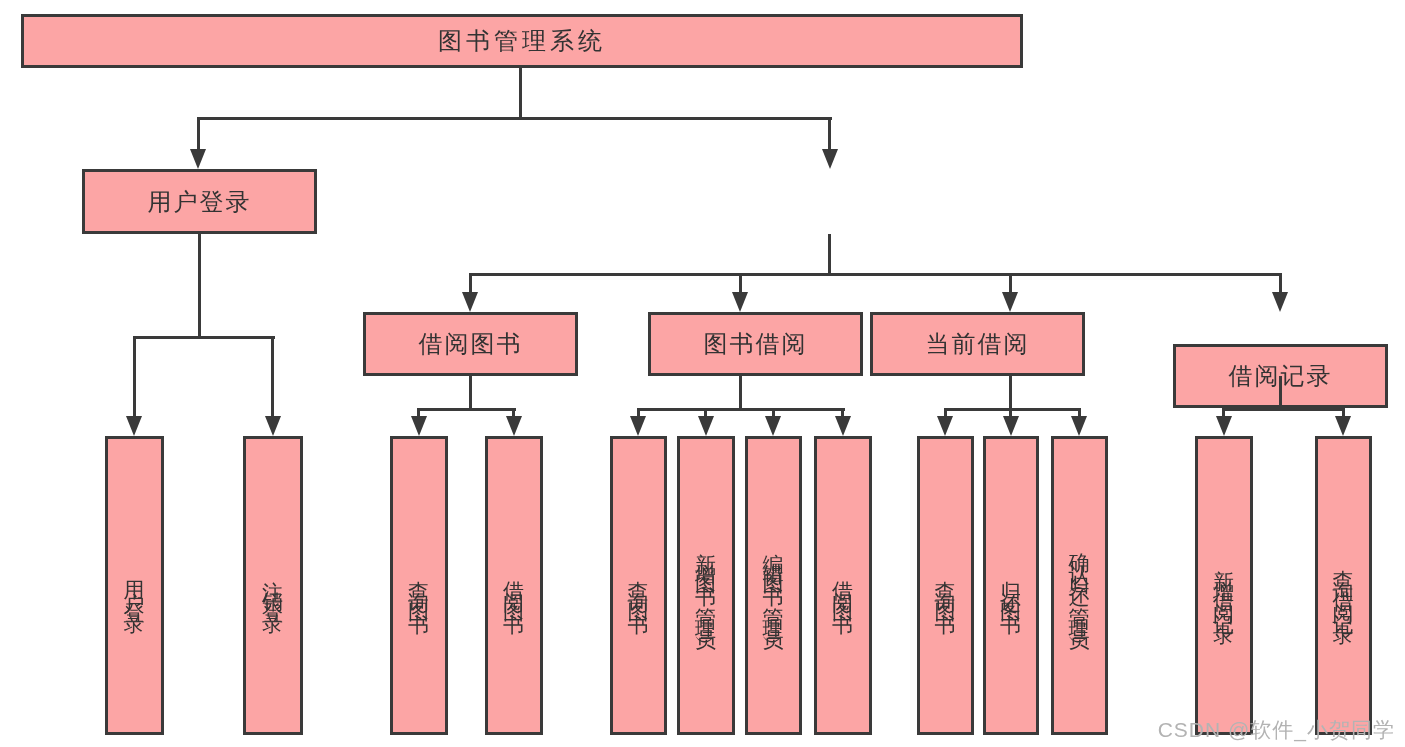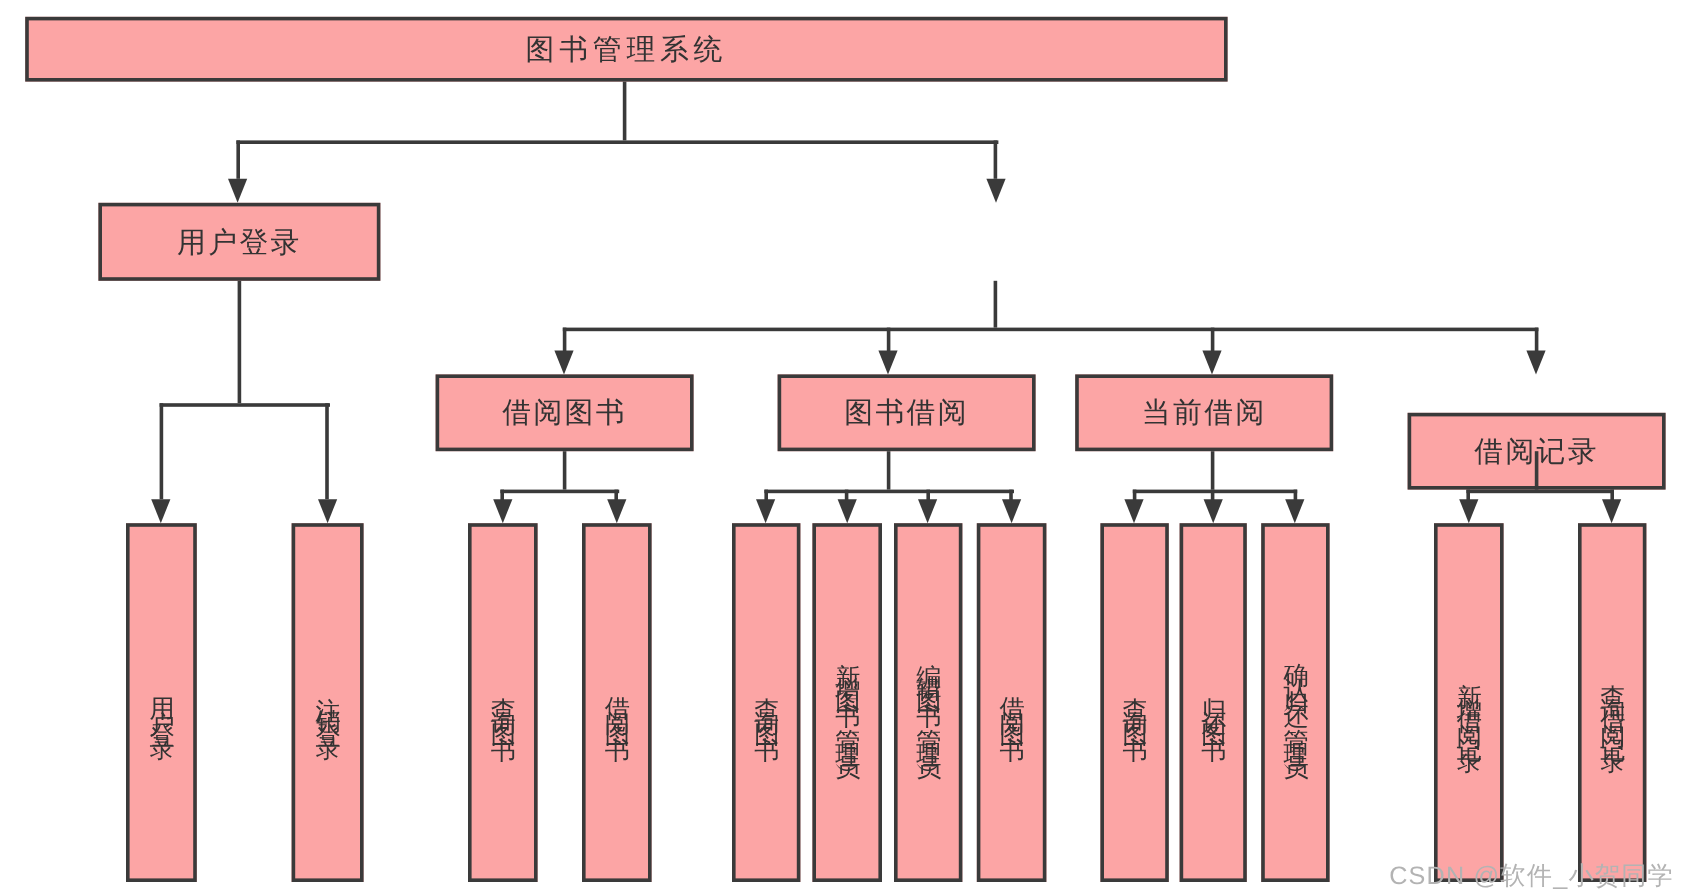--- a/index.html
+++ b/index.html
@@ -92,21 +92,21 @@
   <div class="arrow" style="left:462px;top:292px;"></div>
   <div class="line" style="left:739px;top:273px;width:3px;height:20px;"></div>
   <div class="arrow" style="left:732px;top:292px;"></div>
   <div class="line" style="left:1009px;top:273px;width:3px;height:20px;"></div>
   <div class="arrow" style="left:1002px;top:292px;"></div>
   <div class="line" style="left:1279px;top:273px;width:3px;height:20px;"></div>
   <div class="arrow" style="left:1272px;top:292px;"></div>
 
   <div class="box hbox" style="left:363px;top:312px;width:215px;height:64px;">借阅图书</div>
   <div class="box hbox" style="left:648px;top:312px;width:215px;height:64px;">图书借阅</div>
-  <div class="box hbox" style="left:896px;top:312px;width:215px;height:64px;">当前借阅</div>
+  <div class="box hbox" style="left:870px;top:312px;width:215px;height:64px;">当前借阅</div>
   <div class="box hbox" style="left:1173px;top:312px;width:215px;height:64px;margin-top:32px;">借阅记录</div>
 
   <div class="line" style="left:469px;top:376px;width:3px;height:32px;"></div>
   <div class="line" style="left:417px;top:408px;width:99px;height:3px;"></div>
   <div class="line" style="left:417px;top:408px;width:3px;height:9px;"></div>
   <div class="arrow" style="left:411px;top:416px;"></div>
   <div class="line" style="left:512px;top:408px;width:3px;height:9px;"></div>
   <div class="arrow" style="left:506px;top:416px;"></div>
 
   <div class="line" style="left:739px;top:376px;width:3px;height:32px;"></div>

